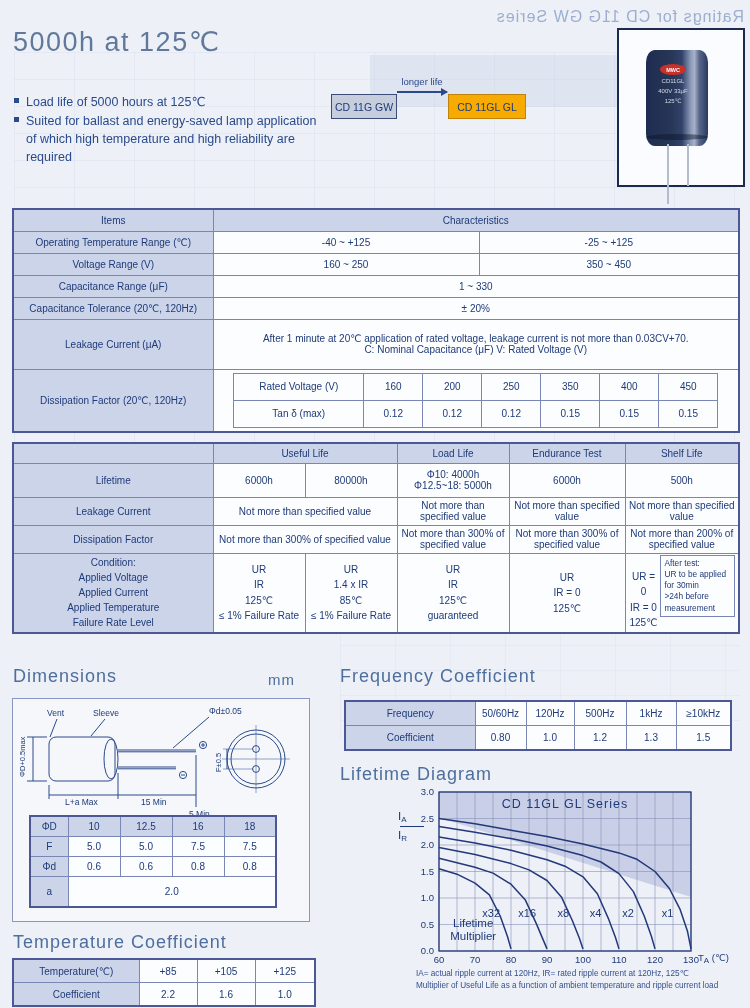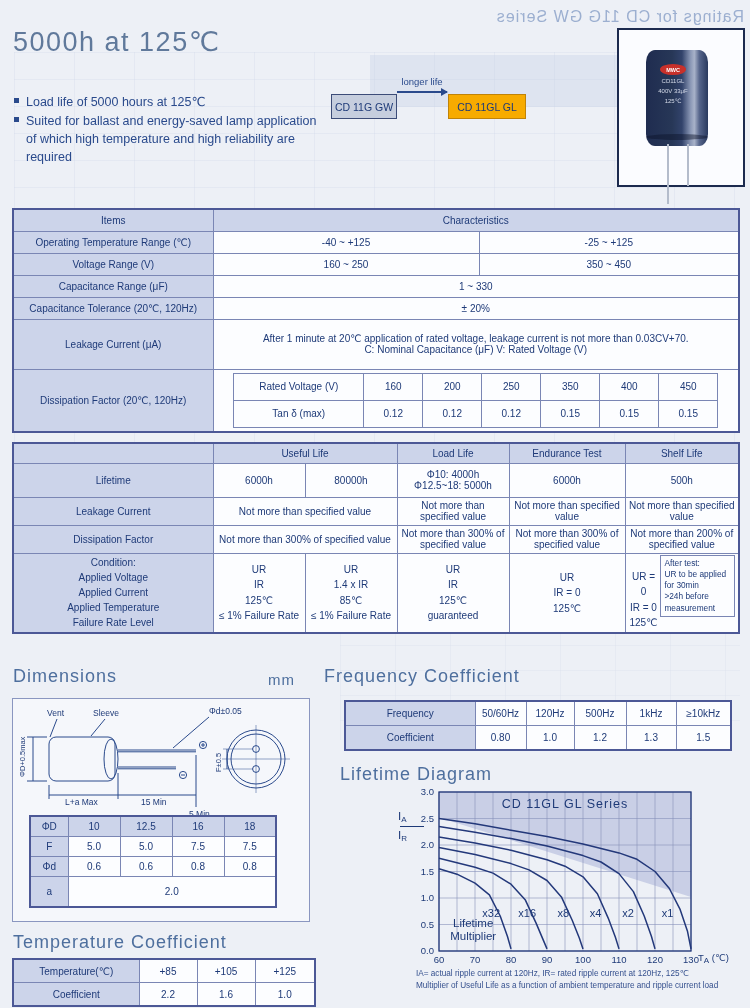--- a/index.html
+++ b/index.html
@@ -380,21 +380,21 @@
         <td class="white">0.8</td>
       </tr>
       <tr style="height:30px">
         <td class="lav">a</td>
         <td class="white" colspan="4">2.0</td>
       </tr>
     </tbody>
       </table>
   </div>
 
-  <div class="sec-head" style="left:324px;top:666px;text-align:center;">Frequency Coefficient</div>
+  <div class="sec-head" style="left:340px;top:666px;text-align:center;">Frequency Coefficient</div>
   <table class="dtable freq-table">
     <colgroup>
         <col style="width:130px">
         <col style="width:51px">
         <col style="width:48px">
         <col style="width:52px">
         <col style="width:50px">
         <col style="width:55px">
       </colgroup>
     <tbody>

